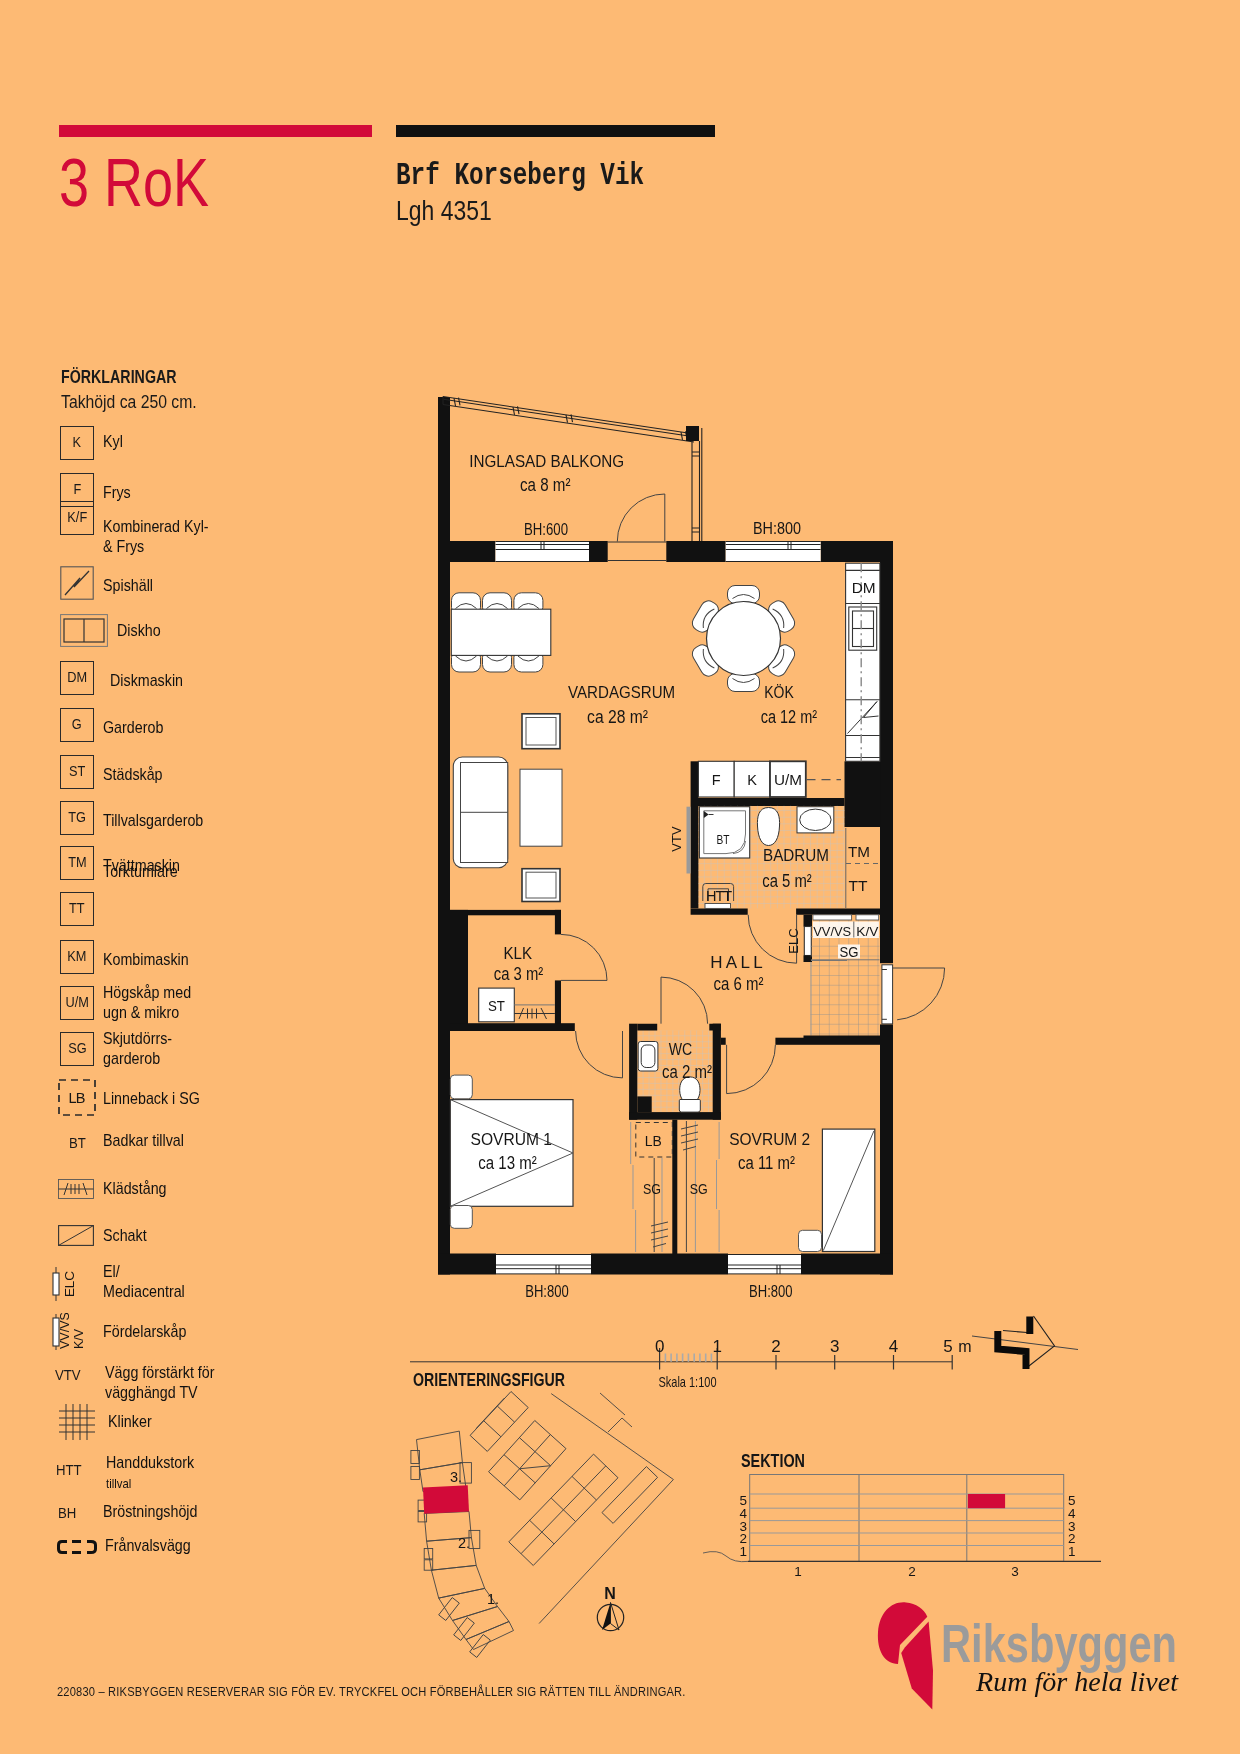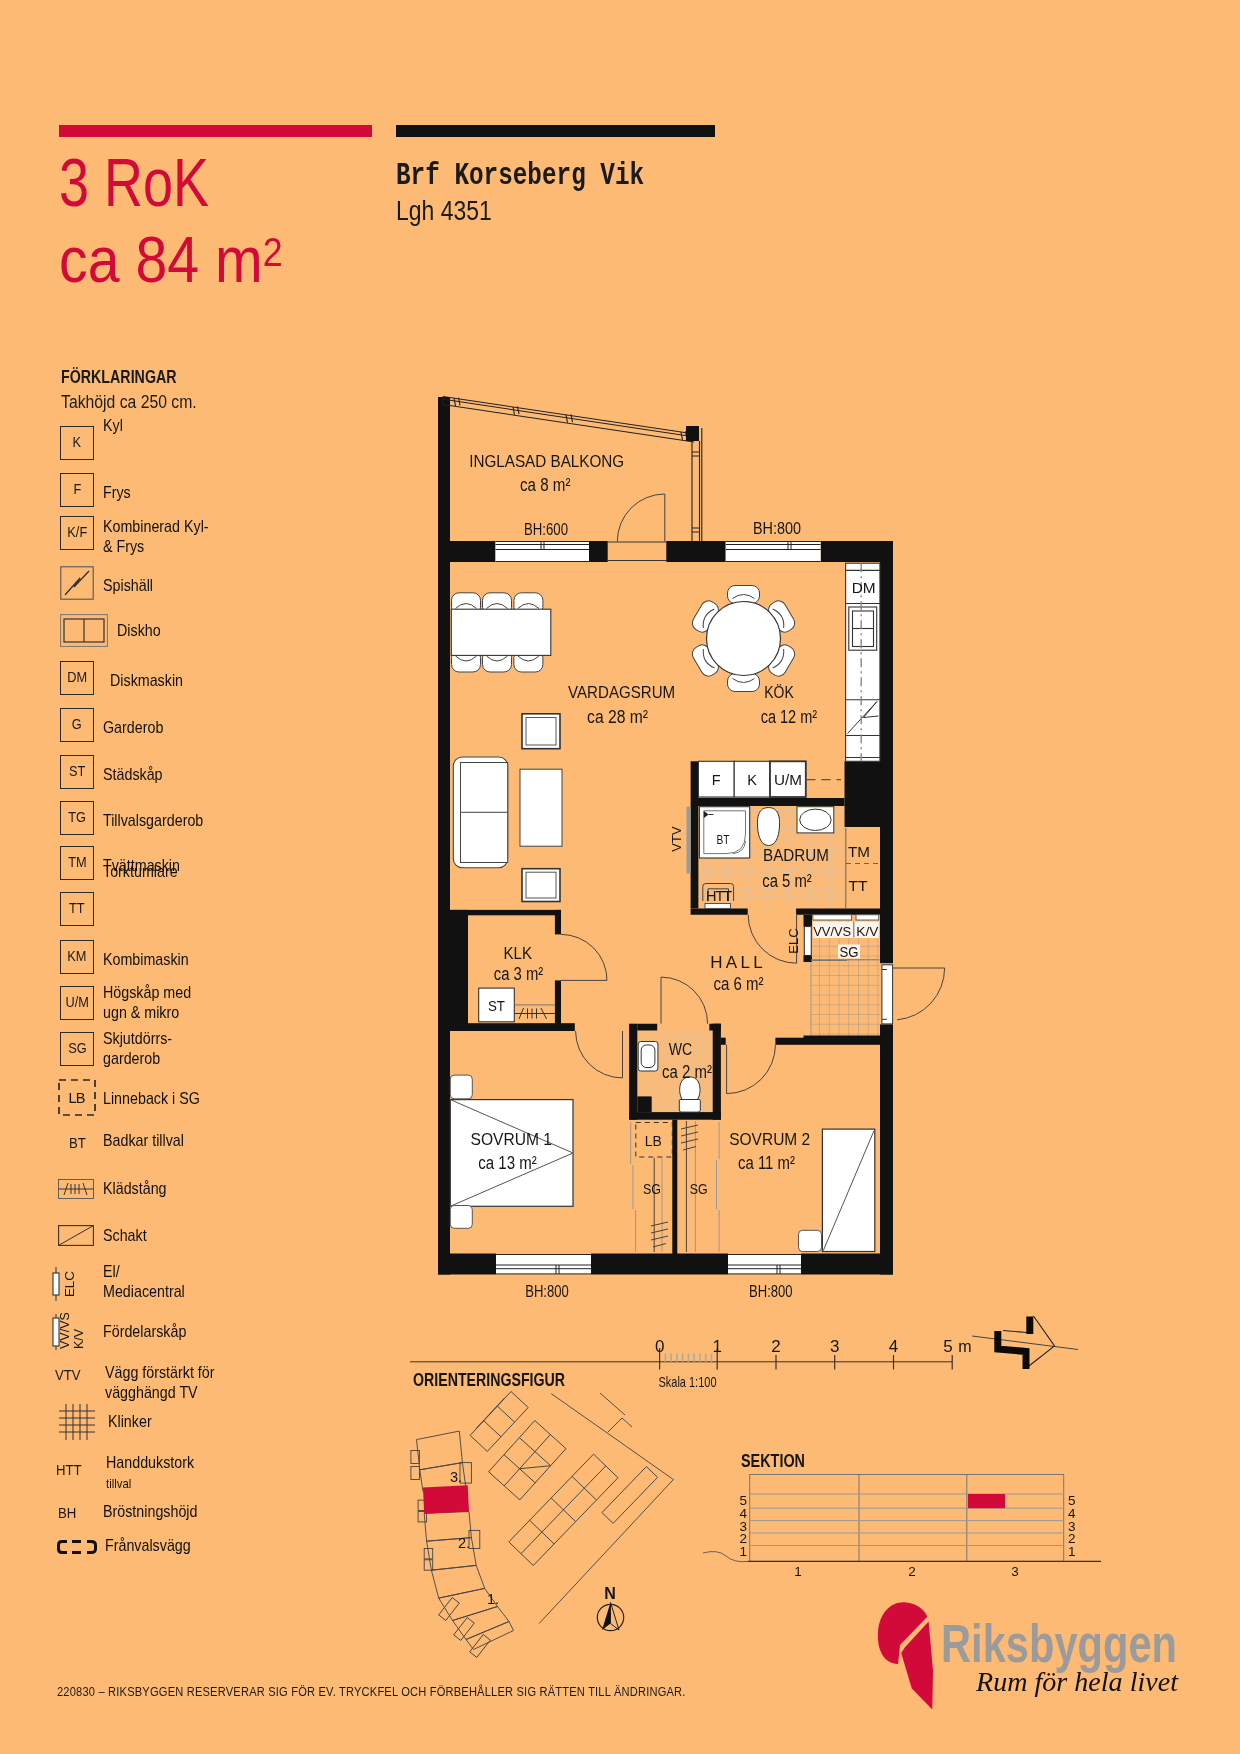--- a/index.html
+++ b/index.html
@@ -21,45 +21,42 @@
 <body>
 <div class="page">
 
   <div class="abs" style="left:59px;top:125px;width:313px;height:11.5px;background:#d20a39;"></div>
 
   <div class="abs" style="left:396px;top:125px;width:319px;height:11.5px;background:#101010;"></div>
 
   <div class="abs red" style="left:59px;top:147.5px;font-size:69px;line-height:70px;">
     <span class="cx" style="transform:scaleX(.782);">3 RoK</span>
   </div>
-  <div class="abs red" style="left:59px;top:218.5px;font-size:64px;line-height:66px;">
-    <span class="cx" style="transform:scaleX(.895);">ca 84 m<span style="font-size:40px;vertical-align:16px;">2</span></span>
-  </div>
 
   <div class="abs" style="left:396px;top:157px;font-size:32px;font-weight:bold;font-family:Liberation Mono, monospace;">
     <span class="cx" style="transform:scaleX(.76);">Brf Korseberg Vik</span>
   </div>
 
   <div class="abs" style="left:396px;top:196px;font-size:27px;">
     <span class="cx" style="transform:scaleX(.85);">Lgh 4351</span>
   </div>
 
   <div class="abs" style="left:61px;top:366px;font-size:18.5px;font-weight:bold;">
     <span class="cx" style="transform:scaleX(.77);">FÖRKLARINGAR</span>
   </div>
 
   <div class="abs" style="left:61px;top:392px;font-size:17.5px;">
     <span class="cx" style="transform:scaleX(.90);">Takhöjd ca 250 cm.</span>
   </div>
 
   <div class="lgdbox" style="top:426px;"><span>K</span></div>
-  <div class="lgdlab" style="top:416px;"><span>Kyl</span></div>
+  <div class="lgdlab" style="top:432px;"><span>Kyl</span></div>
   <div class="lgdbox" style="top:473px;"><span>F</span></div>
   <div class="lgdlab" style="top:483px;"><span>Frys</span></div>
-  <div class="lgdbox" style="top:516px;"><span>K/F</span></div>
+  <div class="lgdbox" style="top:501px;"><span>K/F</span></div>
   <div class="lgdlab" style="top:517px;"><span>Kombinerad Kyl-</span><br><span>&amp; Frys</span></div>
 
   <svg class="abs" style="left:60px;top:566px;" width="34" height="34" viewBox="0 0 34 34">
       <rect x="0.8" y="0.8" width="32.4" height="32.4" fill="none" stroke="#555" stroke-width="1.1"></rect>
       <path d="M5 29 L20 12 L14 21 L29 5" fill="none" stroke="#333" stroke-width="1.3"></path>
     </svg>
   <div class="lgdlab" style="top:576px;"><span>Spishäll</span></div>
 
   <svg class="abs" style="left:60px;top:614px;" width="48" height="33" viewBox="0 0 48 33">
       <rect x="0.6" y="0.6" width="46.8" height="31.8" fill="none" stroke="#777" stroke-width="1"></rect>

